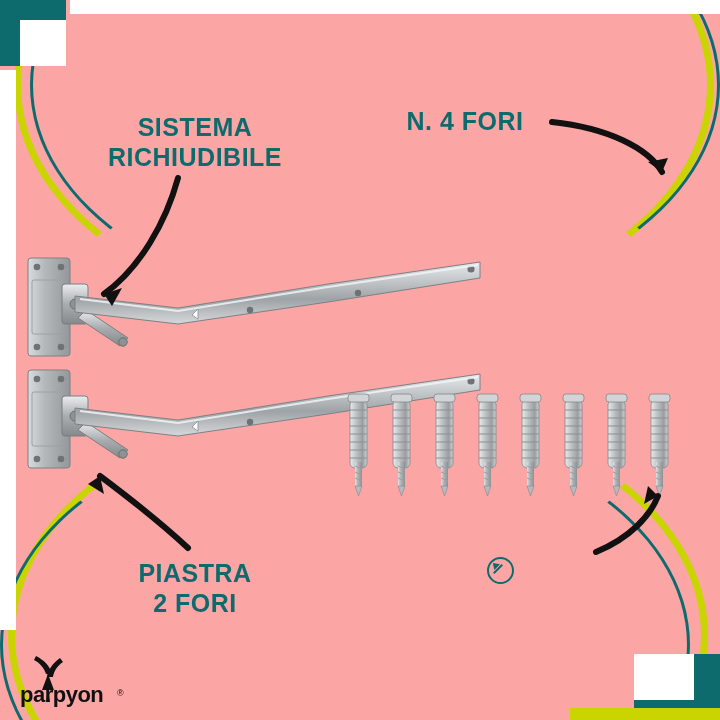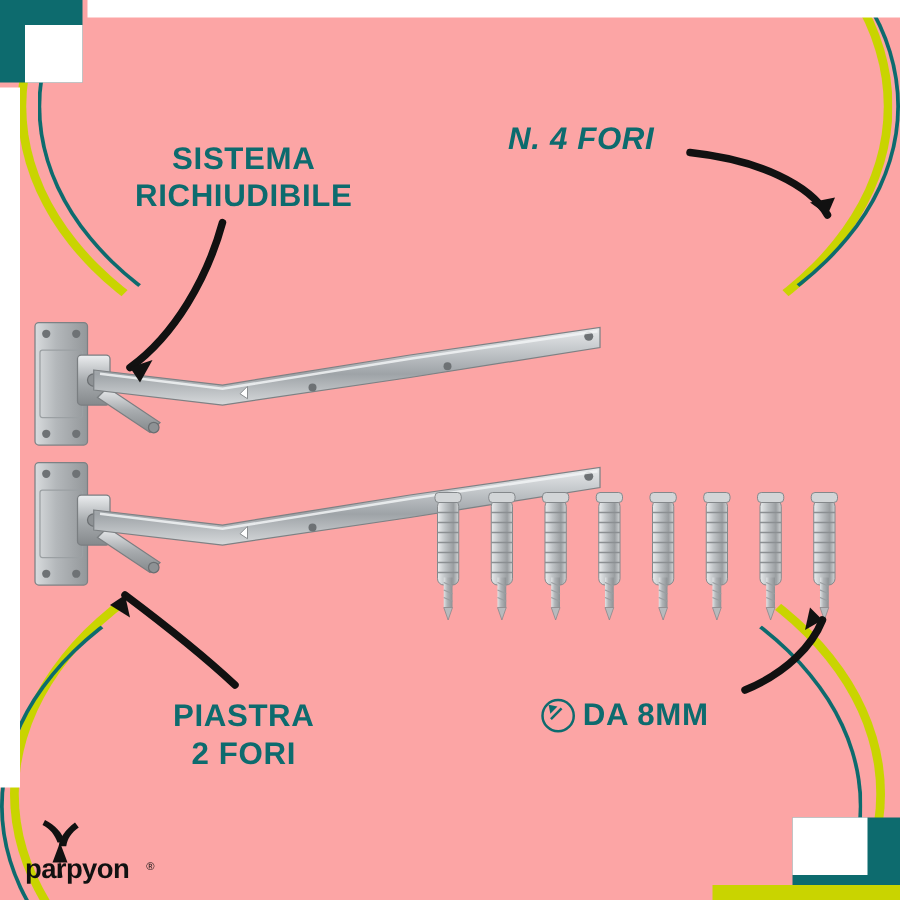--- a/index.html
+++ b/index.html
@@ -104,21 +104,21 @@
     position: absolute;
     color: #0d6b6e;
     font-weight: bold;
     font-size: 25px;
     line-height: 30px;
     letter-spacing: 0.5px;
     text-align: center;
     white-space: pre-line;
   }
   #label-sistema { left: 80px; top: 112px; width: 230px; }
-  #label-fori    { left: 380px; top: 96px;  width: 170px; font-style: italic; }
+  #label-fori    { left: 380px; top: 106px;  width: 170px; }
   #label-piastra { left: 90px;  top: 558px; width: 210px; }
   #label-tasselli{ left: 400px; top: 525px; width: 200px; }
 
   .tasselli-line2 {
     display: flex;
     align-items: center;
     justify-content: center;
     gap: 6px;
     margin-top: 2px;
   }
@@ -341,21 +341,20 @@
 RICHIUDIBILE</div>
 
   <div class="label" id="label-fori">N. 4 FORI</div>
 
   <div class="label" id="label-piastra">PIASTRA
 2 FORI</div>
 
   <div class="label" id="label-tasselli">
     <div class="tasselli-line2">
       <span class="diam-icon"></span>
-      <span>DA 8MM</span>
     </div>
   </div>
 
   <svg id="logo" viewBox="0 0 120 62">
     <g fill="#111111">
       <path d="M18 6 C26 10 32 16 34 24 L28 24 C26 18 22 13 16 10 Z"></path>
       <path d="M42 8 C34 14 30 20 29 27 L35 27 C36 21 39 16 45 12 Z"></path>
       <path d="M30 24 L36 40 L24 40 Z"></path>
       <path d="M30 38 L32 52 L28 52 Z"></path>
     </g>

